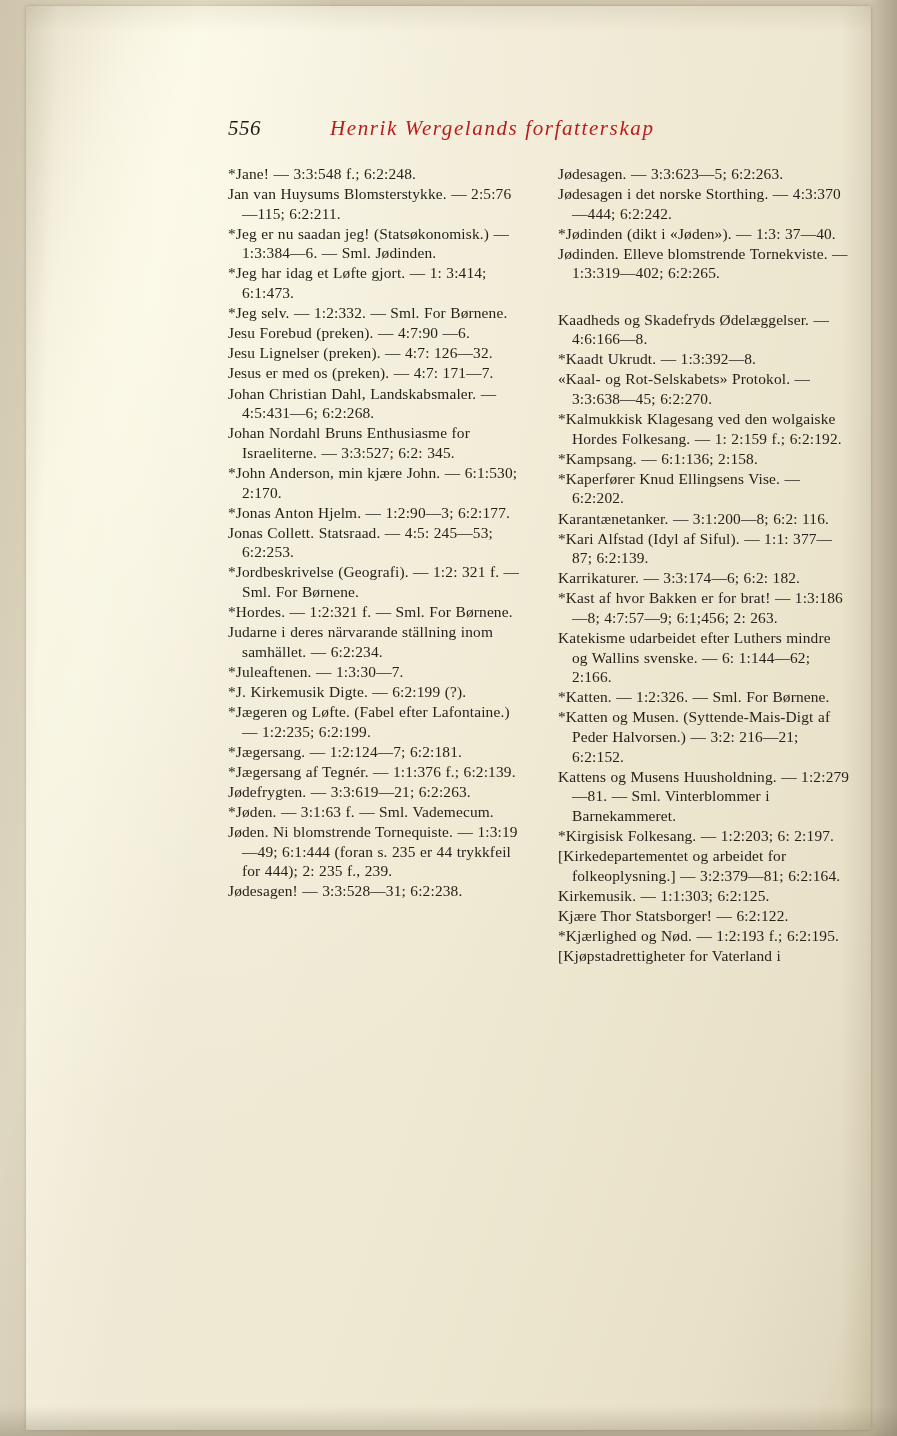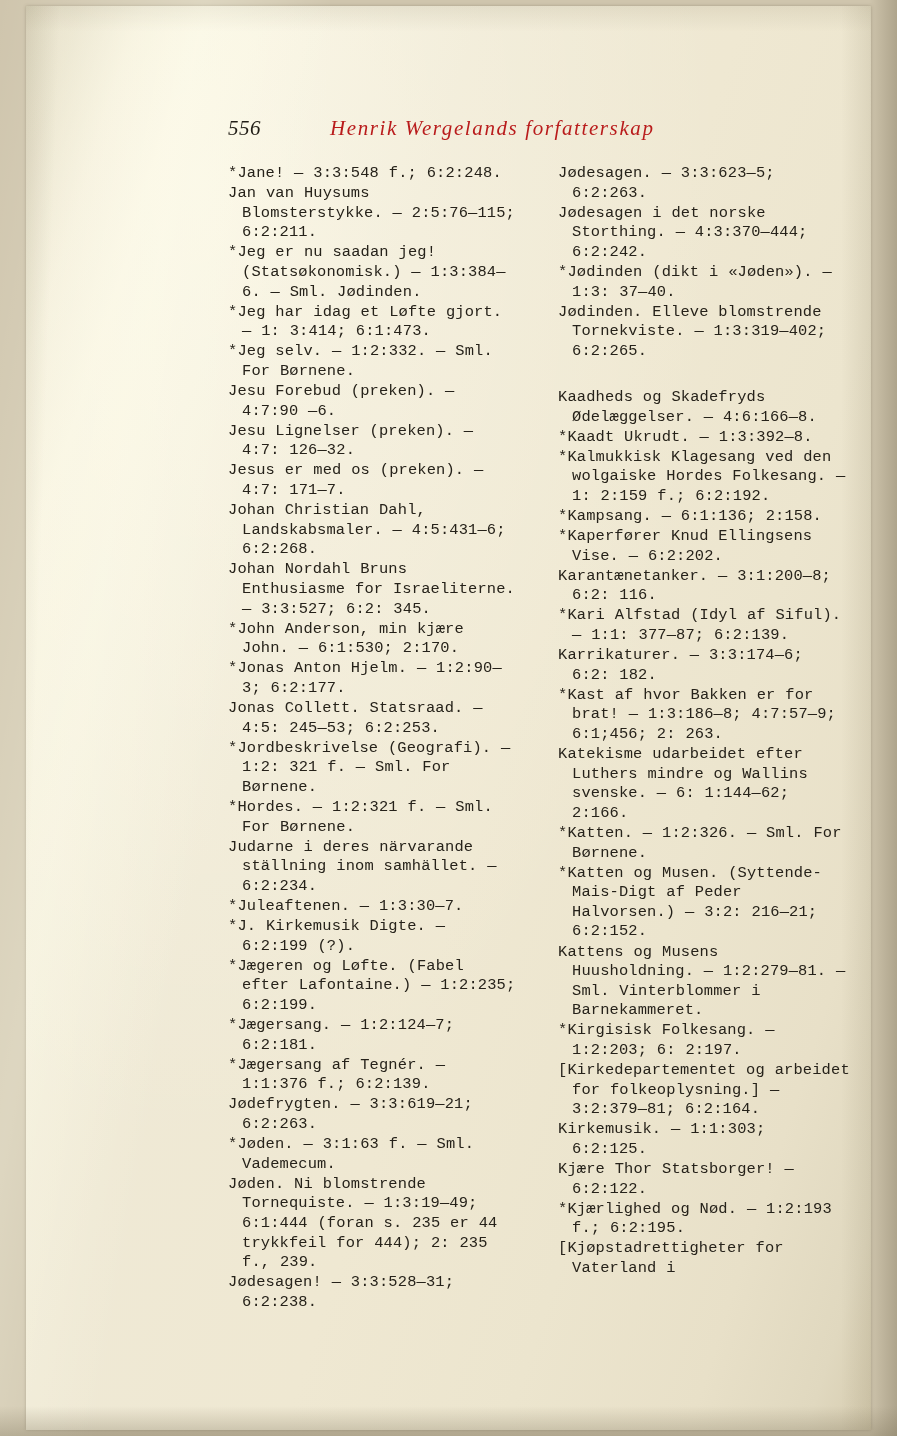--- a/index.html
+++ b/index.html
@@ -98,21 +98,20 @@
   .cols {
     position: absolute;
     left: 192px;
     top: 158px;
     width: 622px;
     display: flex;
     gap: 38px;
   }
   .col {
     width: 292px;
-    font-family: Liberation Mono, monospace;
   }
   .entry {
     font-size: 15.4px;
     line-height: 19.6px;
     margin: 0 0 0.5px 0;
     text-indent: -14px;
     padding-left: 14px;
     letter-spacing: 0.15px;
     word-spacing: 0.4px;
     color: #26221a;
@@ -180,20 +179,21 @@
       </div>
 
       <div class="col">
         <div class="entry">Jødesagen. — 3:3:623—5; 6:2:263.</div>
         <div class="entry">Jødesagen i det norske Storthing. — 4:3:370—444; 6:2:242.</div>
         <div class="entry">*Jødinden (dikt i «Jøden»). — 1:3: 37—40.</div>
         <div class="entry">Jødinden. Elleve blomstrende Tornekviste. — 1:3:319—402; 6:2:265.</div>
         <div class="gap"></div>
         <div class="entry">Kaadheds og Skadefryds Ødelæggelser. — 4:6:166—8.</div>
         <div class="entry">*Kaadt Ukrudt. — 1:3:392—8.</div>
+        <div class="entry">«Kaal- og Rot-Selskabets» Protokol. — 3:3:638—45; 6:2:270.</div>
         <div class="entry">*Kalmukkisk Klagesang ved den wolgaiske Hordes Folkesang. — 1: 2:159 f.; 6:2:192.</div>
         <div class="entry">*Kampsang. — 6:1:136; 2:158.</div>
         <div class="entry">*Kaperfører Knud Ellingsens Vise. — 6:2:202.</div>
         <div class="entry">Karantænetanker. — 3:1:200—8; 6:2: 116.</div>
         <div class="entry">*Kari Alfstad (Idyl af Siful). — 1:1: 377—87; 6:2:139.</div>
         <div class="entry">Karrikaturer. — 3:3:174—6; 6:2: 182.</div>
         <div class="entry">*Kast af hvor Bakken er for brat! — 1:3:186—8; 4:7:57—9; 6:1;456; 2: 263.</div>
         <div class="entry">Katekisme udarbeidet efter Luthers mindre og Wallins svenske. — 6: 1:144—62; 2:166.</div>
         <div class="entry">*Katten. — 1:2:326. — Sml. For Børnene.</div>
         <div class="entry">*Katten og Musen. (Syttende-Mais-Digt af Peder Halvorsen.) — 3:2: 216—21; 6:2:152.</div>

